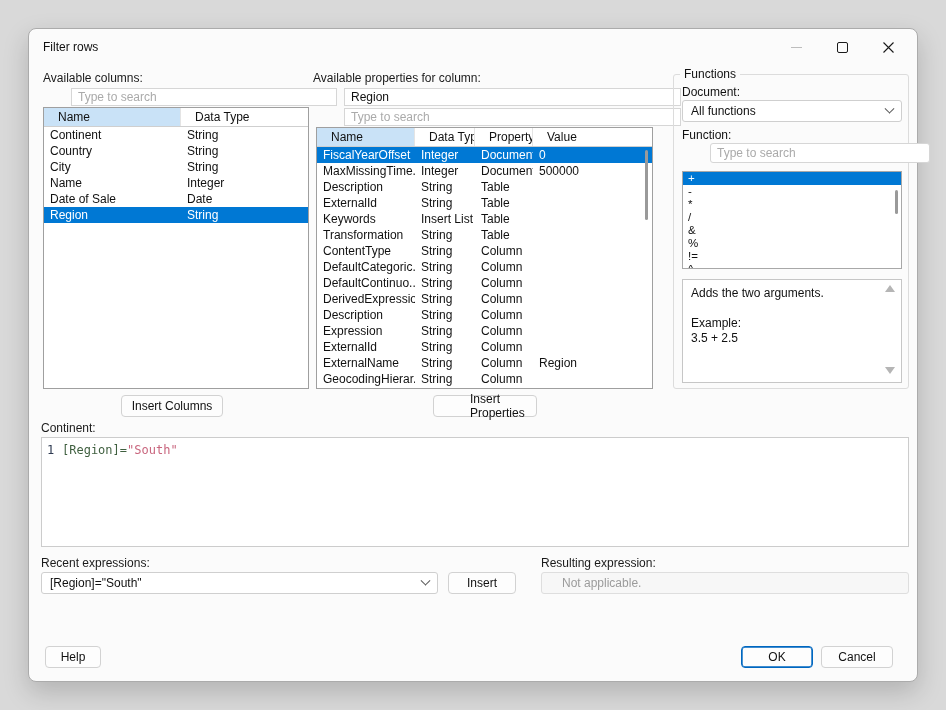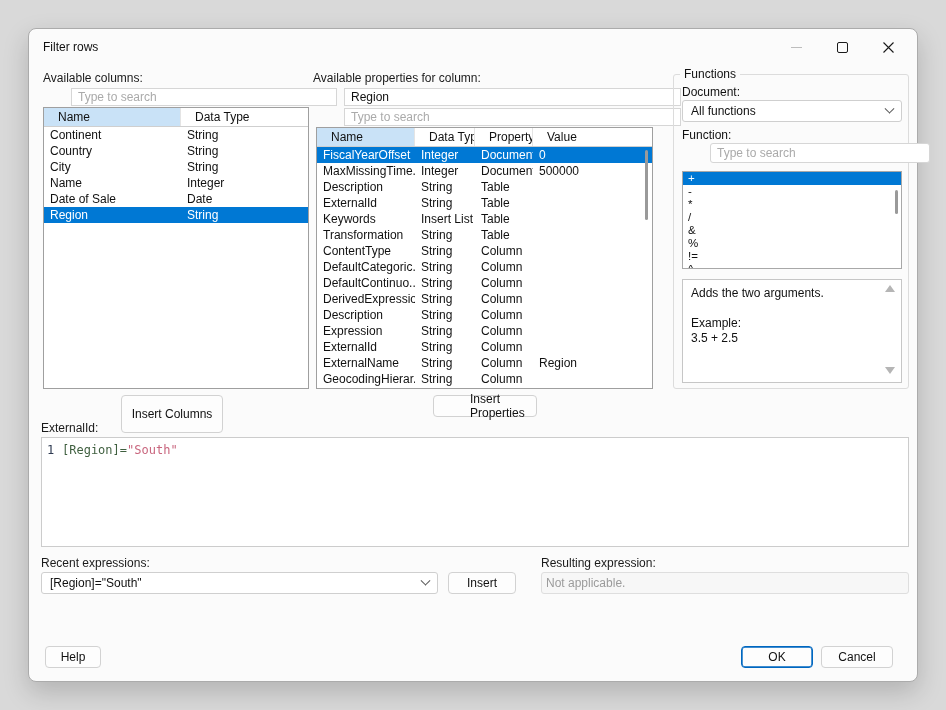--- a/index.html
+++ b/index.html
@@ -75,21 +75,21 @@
     background:#fff; border:1px solid #cccccc;
     font-family:"DejaVu Sans Mono", monospace; font-size:12px;
   }
   .gutter-num { position:absolute; left:5px; top:5px; color:var(--line-number,#2f3b52); }
   .code-line { position:absolute; left:20px; top:5px; white-space:pre; }
   .tok-col { color:var(--column-ref,#3f5f3f); }
   .tok-str { color:var(--string-literal,#c9667e); }
   
   .ro-field {
     position:absolute; background:#f7f7f7; border:1px solid #dedede; border-radius:3px;
-    color:#9b9b9b; display:flex; align-items:center; padding:0 4px; white-space:nowrap; overflow:hidden;
+    color:#9b9b9b; display:flex; align-items:center; padding:0 20px; white-space:nowrap; overflow:hidden;
   }
 </style>
 </head>
 <body>
 
 <div class="dialog">
 
   <div class="titlebar">
     <div class="title">Filter rows</div>
     <div class="win-controls">
@@ -134,21 +134,21 @@
         <div class="trow">
           <span class="cell lc1">Date of Sale</span>
           <span class="cell lc2">Date</span>
         </div>
         <div class="trow sel">
           <span class="cell lc1">Region</span>
           <span class="cell lc2">String</span>
         </div>
       </div>
   </div>
-  <div class="btn" style="left:92px; top:366px; width:102px; height:38px;">Insert Columns</div>
+  <div class="btn" style="left:92px; top:366px; width:102px; height:22px;">Insert Columns</div>
 
   <div class="lbl" style="left:284px; top:42px;">Available properties for column:</div>
   <div class="textbox" style="left:287px; top:59px; width:337px; height:18px;">Region</div>
   <input class="search" style="left: 287px; top: 79px; width: 337px; height: 18px;" placeholder="Type to search">
   <div class="table" style="left:287px; top:98px; width:337px; height:262px;">
     <div class="thead">
       <span class="th hl mc1">Name</span>
       <span class="th mc2">Data Type</span>
       <span class="th mc3">Property ...</span>
       <span class="th mc4" style="border-right:none;">Value</span>
@@ -272,21 +272,21 @@
       <div class="vthumb" style="right:3px; top:18px; height:24px;"></div>
     </div>
     <div class="descbox" style="left:8px; top:204px; width:220px; height:104px;">Adds the two arguments.
 
 Example:
 3.5 + 2.5</div>
     <div class="tri-up" style="top:210px; right:13px;"></div>
     <div class="tri-down" style="top:292px; right:13px;"></div>
   </div>
 
-  <div class="lbl" style="left:12px; top:392px;">ExternalId:</div>
+  <div class="lbl" style="left:12px; top:392px;">Continent:</div>
   <div class="editor">
     <span class="gutter-num">1</span>
     <span class="code-line"><span class="tok-col">[Region]=</span><span class="tok-str">"South"</span></span>
   </div>
 
   <div class="lbl" style="left:12px; top:527px;">Recent expressions:</div>
   <div class="combo" style="left:12px; top:543px; width:397px; height:22px;">
     <span>[Region]="South"</span>
     <span class="chev"></span>
   </div>

